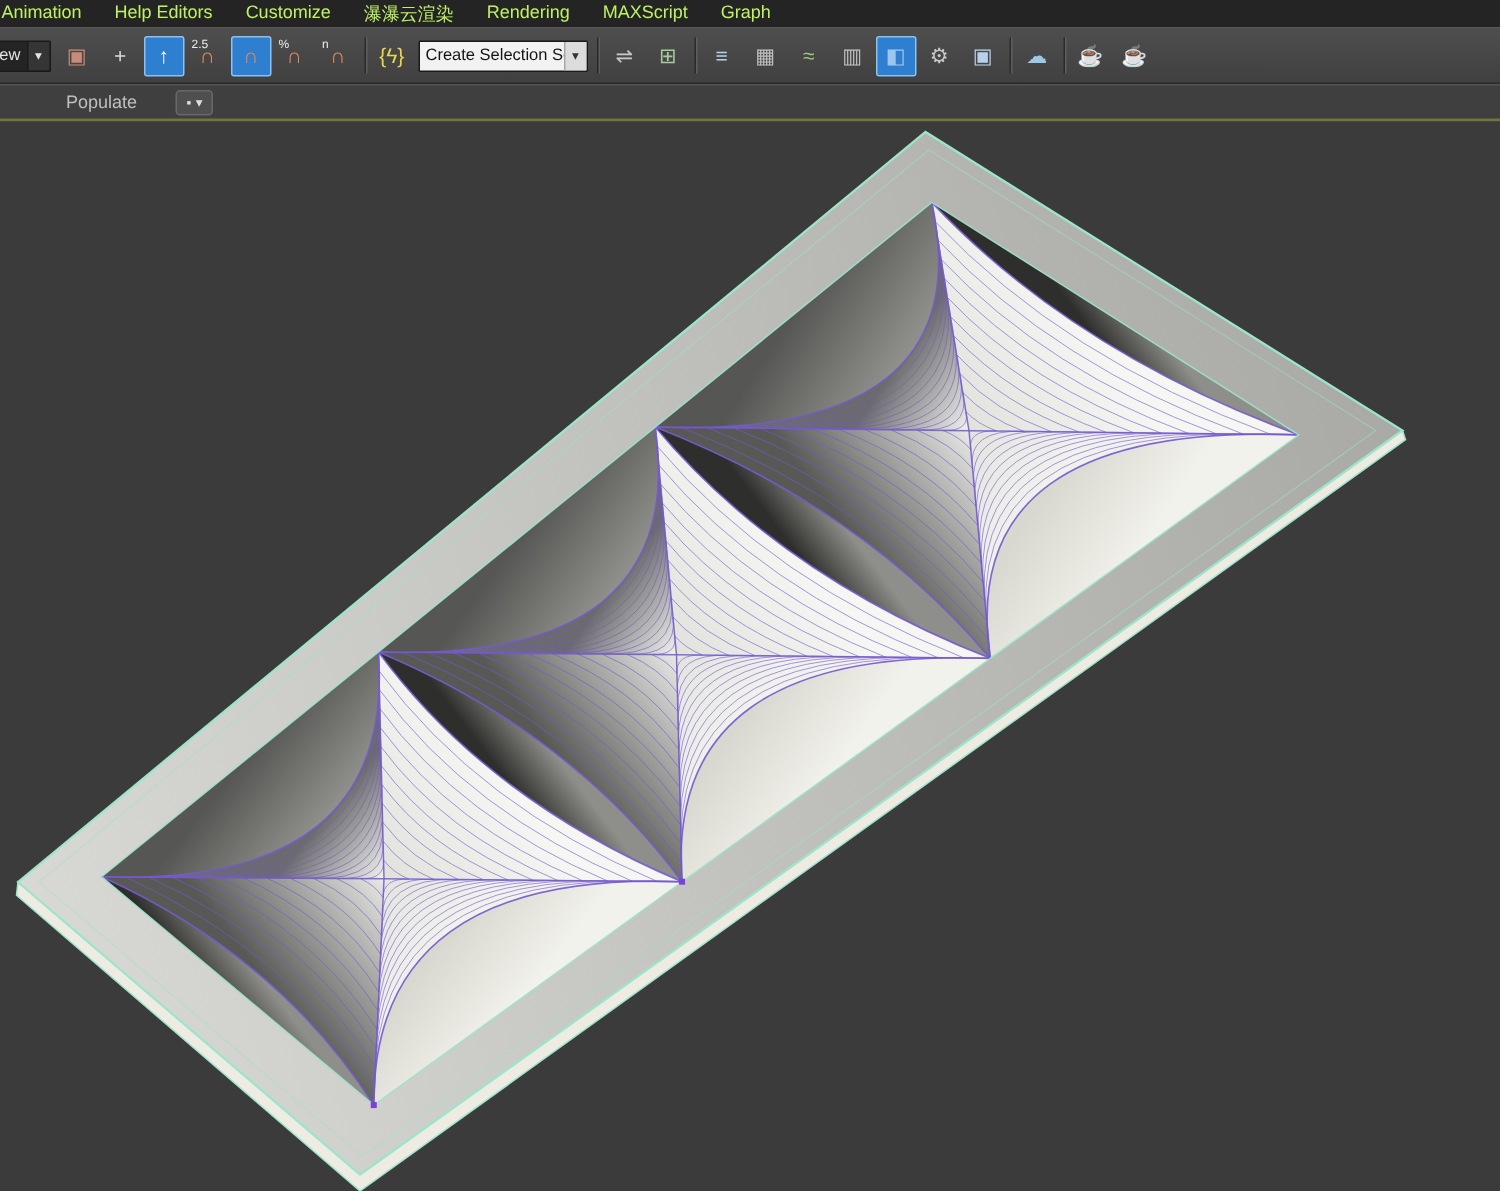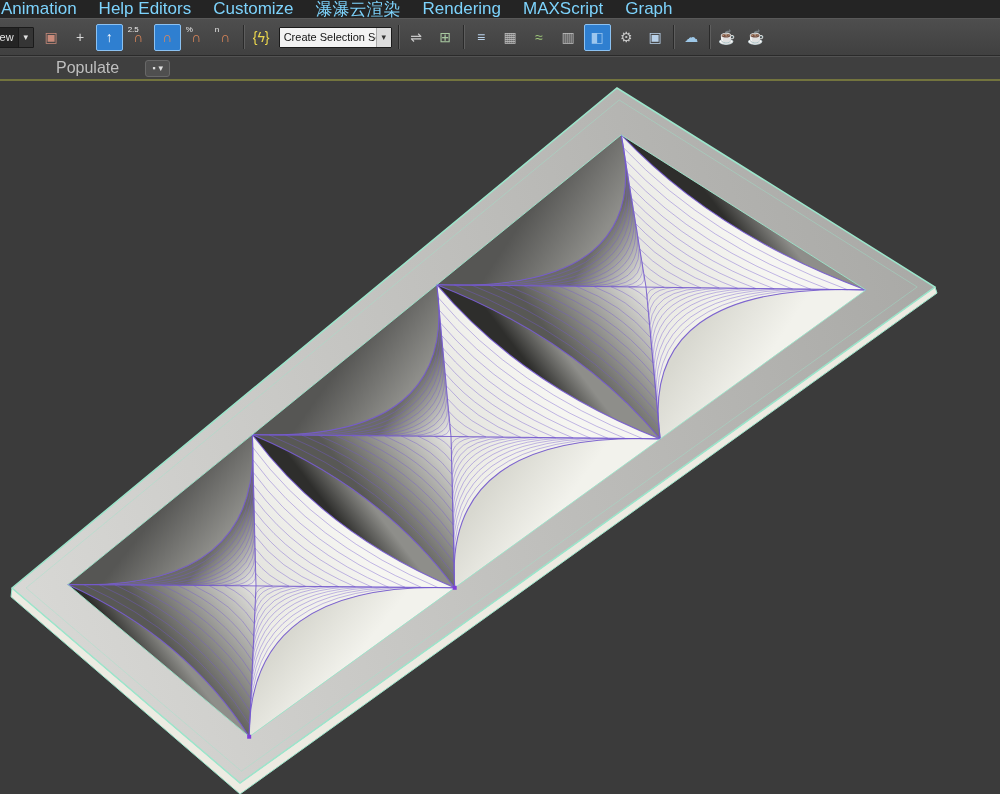--- a/index.html
+++ b/index.html
@@ -1,22 +1,22 @@
 <!DOCTYPE html>
 <html><head>
 <meta charset="utf-8">
 <style>
   *{box-sizing:border-box;margin:0;padding:0}
   html,body{width:1000px;height:794px;overflow:hidden;background:#3b3b3b;
     font-family:"Liberation Sans",sans-serif}
   .app{width:1000px;height:794px;display:flex;flex-direction:column}
 
   
-  .menubar{height:18px;background:#242424;display:flex;align-items:center;
-    color:#7dd3fc;font-size:17px;overflow:hidden;flex:0 0 auto}
+  .menubar{height:18px;background:#242424;display:flex;
+    color:#bef264;font-size:12px;overflow:hidden;flex:0 0 auto}
   .menu-item{padding:1px 11px;white-space:nowrap;cursor:default}
   .menu-item.clipped{margin-left:-10px}
 
   
   .toolbar{height:38px;flex:0 0 auto;background:linear-gradient(#4e4e4e,#404040);
     border-top:1px solid #595959;border-bottom:1px solid #2a2a2a;
     display:flex;align-items:center;padding:0 2px;overflow:hidden}
   .tbtn{width:27px;height:27px;margin:0 1px;border:1px solid transparent;
     background:transparent;border-radius:2px;color:#cfcfcf;font-size:14px;
     display:flex;align-items:center;justify-content:center;position:relative;cursor:default}
@@ -31,21 +31,21 @@
   .tval{font-size:11px;padding:0 4px;white-space:nowrap;overflow:hidden}
   .tdrop.light .tval{max-width:96px}
   .tarr{width:15px;height:100%;display:flex;align-items:center;justify-content:center;
     font-size:9px;background:rgba(255,255,255,.08);border-left:1px solid #1a1a1a}
   .tdrop.light .tarr{background:#dcdcdc;border-left:1px solid #a8a8a8;color:#333}
   .tsep{width:1px;height:24px;background:#2a2a2a;margin:0 3px;box-shadow:1px 0 0 #5e5e5e}
 
   
   .ribbon{height:23px;flex:0 0 auto;background:#3f3f3f;display:flex;align-items:center;
     border-top:1px solid #525252}
-  .ribbon-tab{color:#bfbfbf;font-size:16px;margin-left:50px;padding:2px 6px;cursor:default}
+  .ribbon-tab{color:#bfbfbf;font-size:12px;margin-left:38px;padding:2px 6px;cursor:default}
   .ribbon-flyout{margin-left:20px;height:17px;background:#4f4f4f;border:1px solid #686868;
     border-radius:3px;color:#e0e0e0;font-size:9px;display:flex;align-items:center;
     gap:3px;padding:0 6px;cursor:default}
   .ribbon-line{height:2px;background:#73743e;flex:0 0 auto}
 
   
   .viewport{flex:1 1 auto;position:relative;background:#3b3b3b}
   .viewport svg{display:block}
 </style>
 </head>

